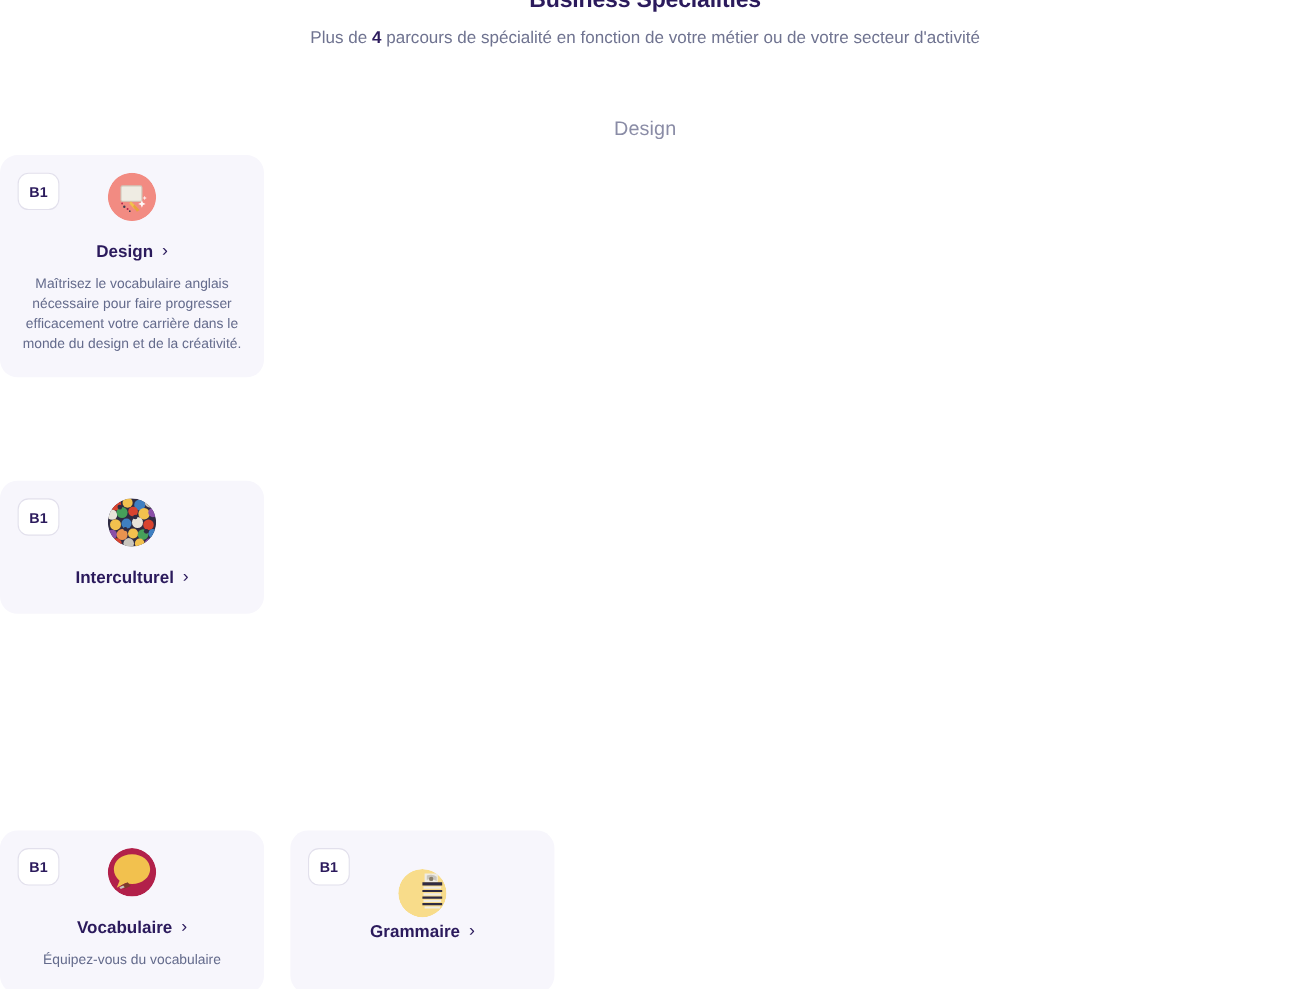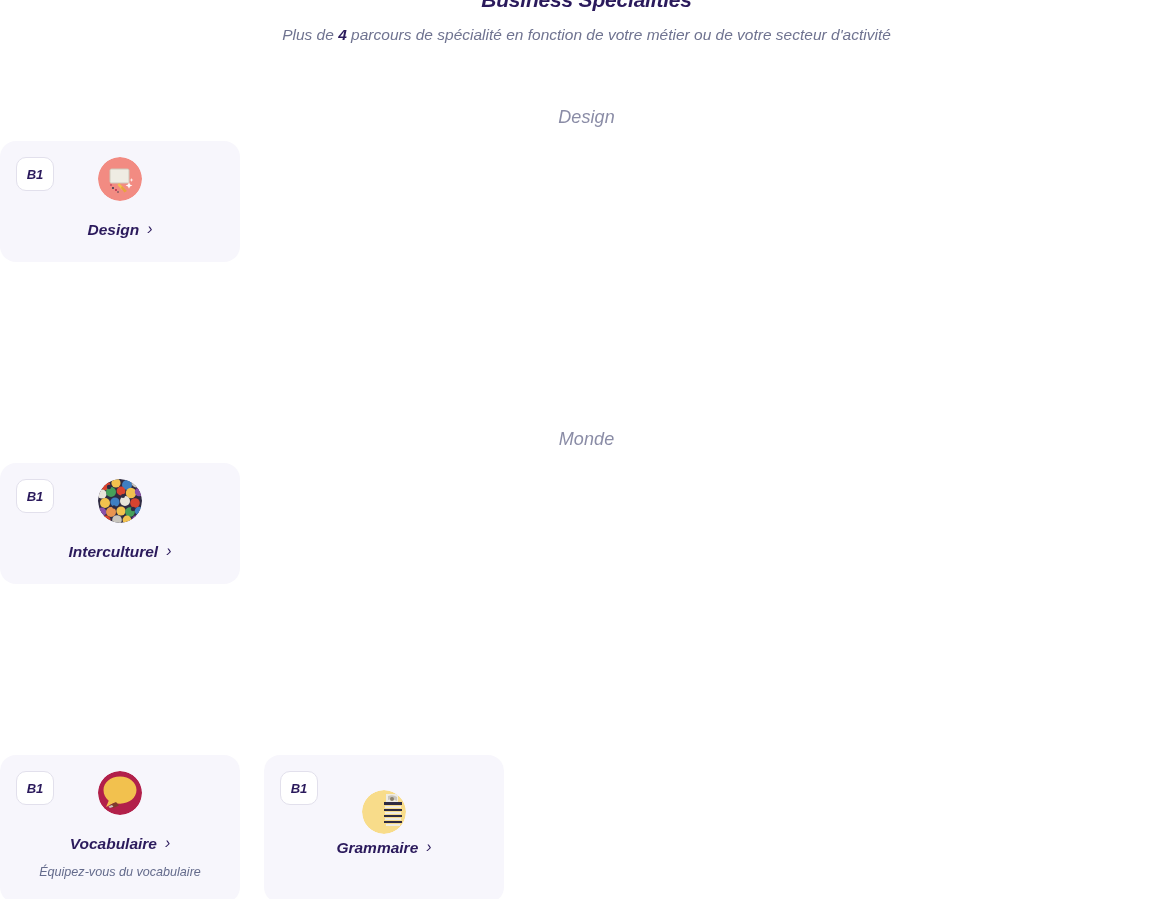--- a/index.html
+++ b/index.html
@@ -15,21 +15,20 @@
   body {
     font-family: "Liberation Sans", "DejaVu Sans", sans-serif;
     -webkit-font-smoothing: antialiased;
   }
 
   .page {
     position: relative;
     width: 988px;
     height: 899px;
     background: #ffffff;
-    font-style: italic;
   }
 
   
   .header {
     position: absolute;
     left: 0;
     top: -14px;
     width: 1173px;
     text-align: center;
   }
@@ -192,27 +191,27 @@
               <circle cx="20" cy="35" r="0.8" fill="#3b3b4f"></circle>
               <path d="M31 25 l1 2.4 l2.4 1 l-2.4 1 l-1 2.4 l-1-2.4 l-2.4-1 l2.4-1 z" fill="#ffffff" opacity="0.95"></path>
               <path d="M33.5 21 l0.6 1.4 l1.4 0.6 l-1.4 0.6 l-0.6 1.4 l-0.6-1.4 l-1.4-0.6 l1.4-0.6 z" fill="#ffffff" opacity="0.8"></path>
             </svg>
           </div>
         </div>
         <div class="card-title">
           <span>Design</span>
           <span class="chevron">›</span>
         </div>
+        <div class="card-desc">Maîtrisez le vocabulaire anglais nécessaire pour faire progresser efficacement votre carrière dans le monde du design et de la créativité.</div>
       </div>
 
     </div>
   </div>
 
   <div class="section section-monde">
-    <div class="section-label">Monde</div>
     <div class="cards-row">
 
       <div class="card card-interculturel">
         <div class="card-top">
           <div class="level-badge">B1</div>
           <div class="card-icon">
             <svg width="44" height="44" viewBox="0 0 44 44" aria-hidden="true">
               <defs>
                   <clipPath id="clipIC">
                     <circle cx="22" cy="22" r="22"></circle>

